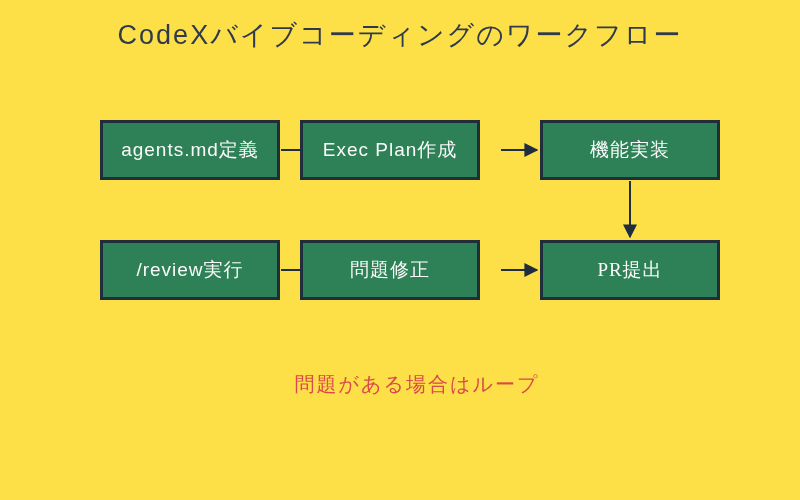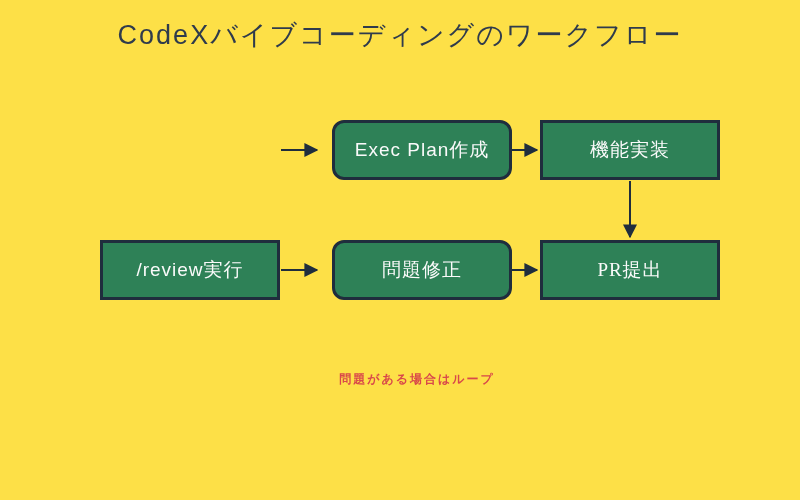--- a/index.html
+++ b/index.html
@@ -37,38 +37,37 @@
     font-size: 19px;
     letter-spacing: 1px;
     display: flex;
     align-items: center;
     justify-content: center;
     white-space: nowrap;
   }
   .row1 { top: 120px; }
   .row2 { top: 240px; }
   .col1 { left: 100px; }
-  .col2 { left: 332px; border-radius: 12px; }
+  .col2 { left: 300px; }
   .col3 { left: 540px; font-family: Liberation Serif, serif; }
   .edges-layer {
     position: absolute;
     top: 0;
     left: 0;
     pointer-events: none;
   }
   .loop-note {
     position: absolute;
     top: 371px;
     left: 417px;
     transform: translateX(-50%);
-    font-size: 12px;
+    font-size: 20px;
     letter-spacing: 2px;
     color: #d9484a;
     white-space: nowrap;
-    font-weight: bold;
   }
 </style>
 </head>
 <body>
 
 <div class="canvas">
 
   <div class="diagram-title">CodeXバイブコーディングのワークフロー</div>
 
   <svg class="edges-layer" width="800" height="500" viewBox="0 0 800 500">
@@ -77,20 +76,23 @@
         <path d="M0,0 L10,5 L0,10 z" fill="#1f2d3d"></path>
       </marker>
     </defs>
     <line x1="281" y1="150" x2="317" y2="150" stroke="#1f2d3d" stroke-width="2" marker-end="url(#arrowhead)"></line>
     <line x1="501" y1="150" x2="537" y2="150" stroke="#1f2d3d" stroke-width="2" marker-end="url(#arrowhead)"></line>
     <line x1="630" y1="181" x2="630" y2="237" stroke="#1f2d3d" stroke-width="2" marker-end="url(#arrowhead)"></line>
     <line x1="281" y1="270" x2="317" y2="270" stroke="#1f2d3d" stroke-width="2" marker-end="url(#arrowhead)"></line>
     <line x1="501" y1="270" x2="537" y2="270" stroke="#1f2d3d" stroke-width="2" marker-end="url(#arrowhead)"></line>
   </svg>
 
+  <div class="node row1 col1">
+    <span>agents.md定義</span>
+  </div>
   <div class="node row1 col2">
     <span>Exec Plan作成</span>
   </div>
   <div class="node row1 col3">
     <span>機能実装</span>
   </div>
   <div class="node row2 col2">
     <span>問題修正</span>
   </div>
   <div class="node row2 col1">

